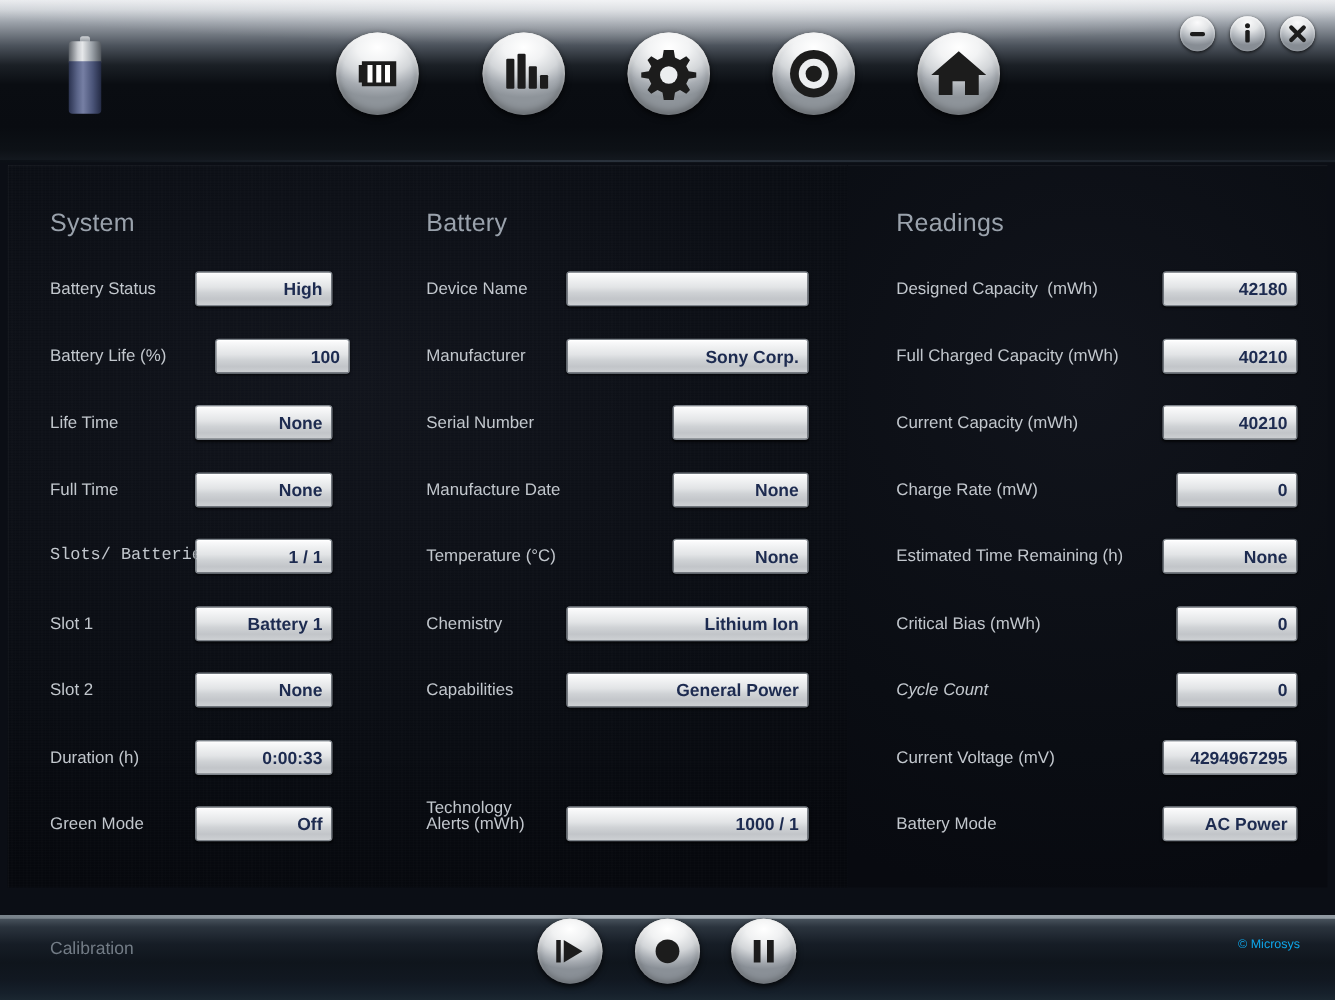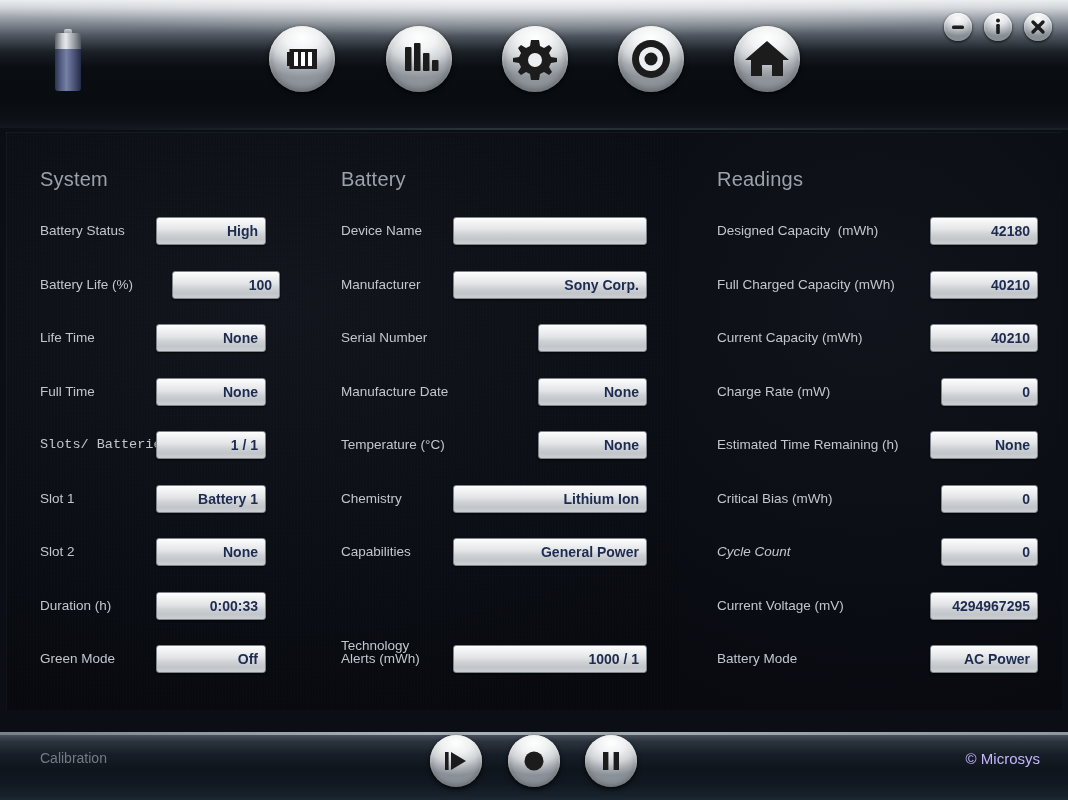--- a/index.html
+++ b/index.html
@@ -198,22 +198,22 @@
   }
   #cal-label {
     position: absolute;
     left: 40px; top: 750px;
     color: #737c86;
     font-size: 14px;
   }
   #copyright {
     position: absolute;
     right: 28px; top: 750px;
-    color: #c4b5fd;
-    font-size: 15px;
+    color: #0ea5e9;
+    font-size: 10px;
   }
   .transport {
     position: absolute;
     top: 735px;
     width: 52px; height: 52px;
     border-radius: 50%;
     background: radial-gradient(ellipse 44px 32px at 50% 16%, #ffffff 0%, #f0f1f2 32%, #d2d5d8 60%, #a6abb1 82%, #8a9097 100%);
     box-shadow: 0 2px 5px rgba(0,0,0,.8), inset 0 -2px 5px rgba(0,0,0,.26), inset 0 2px 3px rgba(255,255,255,.9);
     cursor: pointer;
   }

